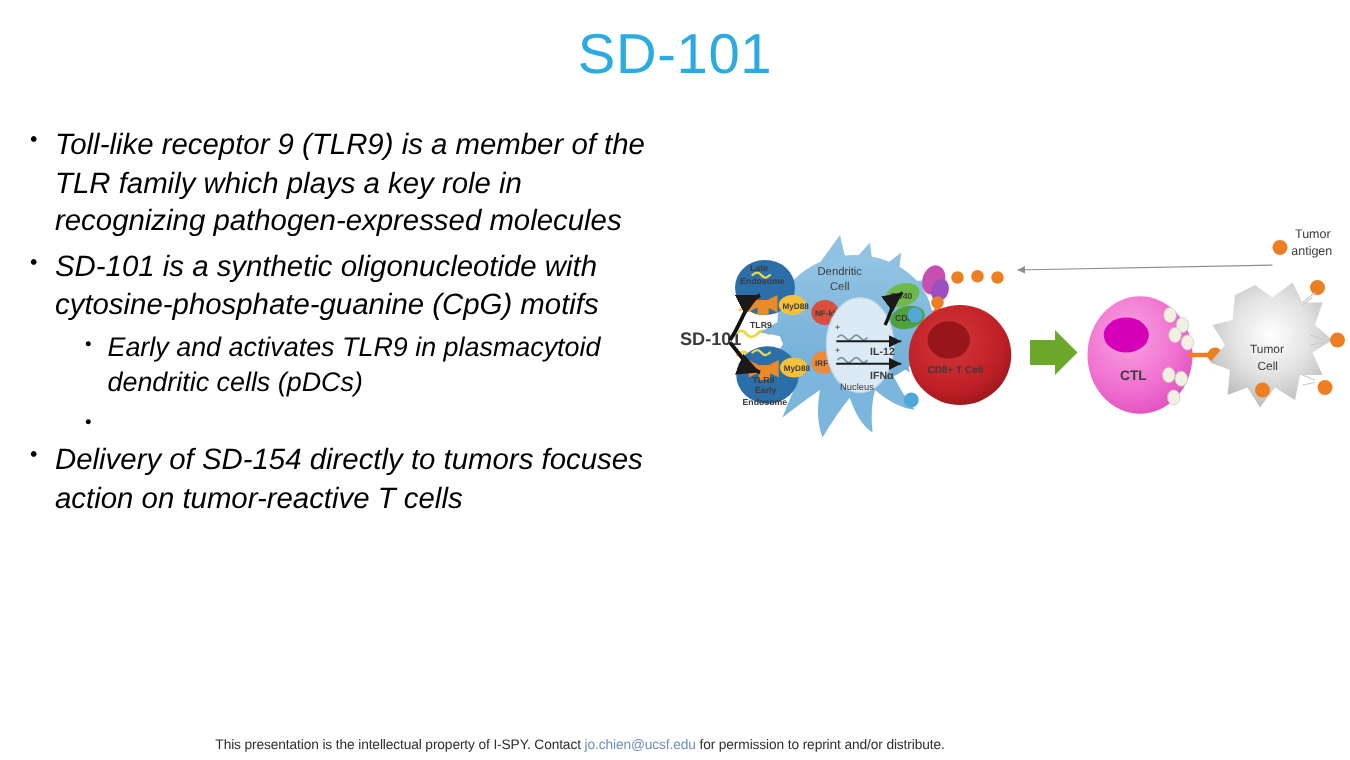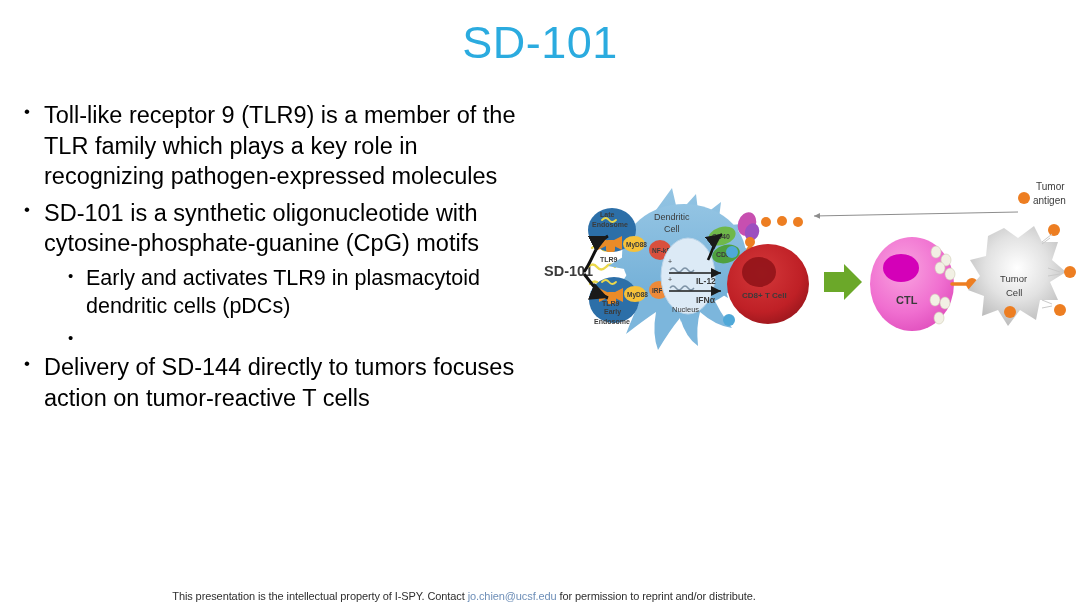--- a/index.html
+++ b/index.html
@@ -59,20 +59,21 @@
     line-height: inherit;
     color: #000;
     transform: translateY(1px);
   }
   .bullet-l2 .bullet-mark {
     width: 18px;
     font-size: 15px;
   }
   .bullet-text {
     flex: 1 1 auto;
+    font-style: italic;
   }
 
   
   #footer {
     position: absolute;
     left: 0;
     bottom: 6px;
     width: 928px;
     text-align: center;
     font-size: 11px;
@@ -118,21 +119,21 @@
     <span class="bullet-mark">•</span>
     <span class="bullet-text">Early and activates TLR9 in plasmacytoid dendritic cells (pDCs)</span>
   </div>
 
   <div class="bullet-l2">
     <span class="bullet-mark">•</span>
   </div>
 
   <div class="bullet-l1">
     <span class="bullet-mark">•</span>
-    <span class="bullet-text">Delivery of SD-144 directly to tumors focuses action on tumor-reactive T cells</span>
+    <span class="bullet-text">Delivery of SD-154 directly to tumors focuses action on tumor-reactive T cells</span>
   </div>
 
 </div>
 
 <div id="figure">
 <svg width="544" height="225" viewBox="0 0 544 225" xmlns="http://www.w3.org/2000/svg">
   <defs>
     <radialGradient id="gTumor" cx="50%" cy="42%" r="58%">
       <stop offset="0%" stop-color="#ffffff"></stop>
       <stop offset="55%" stop-color="#e2e2e2"></stop>

